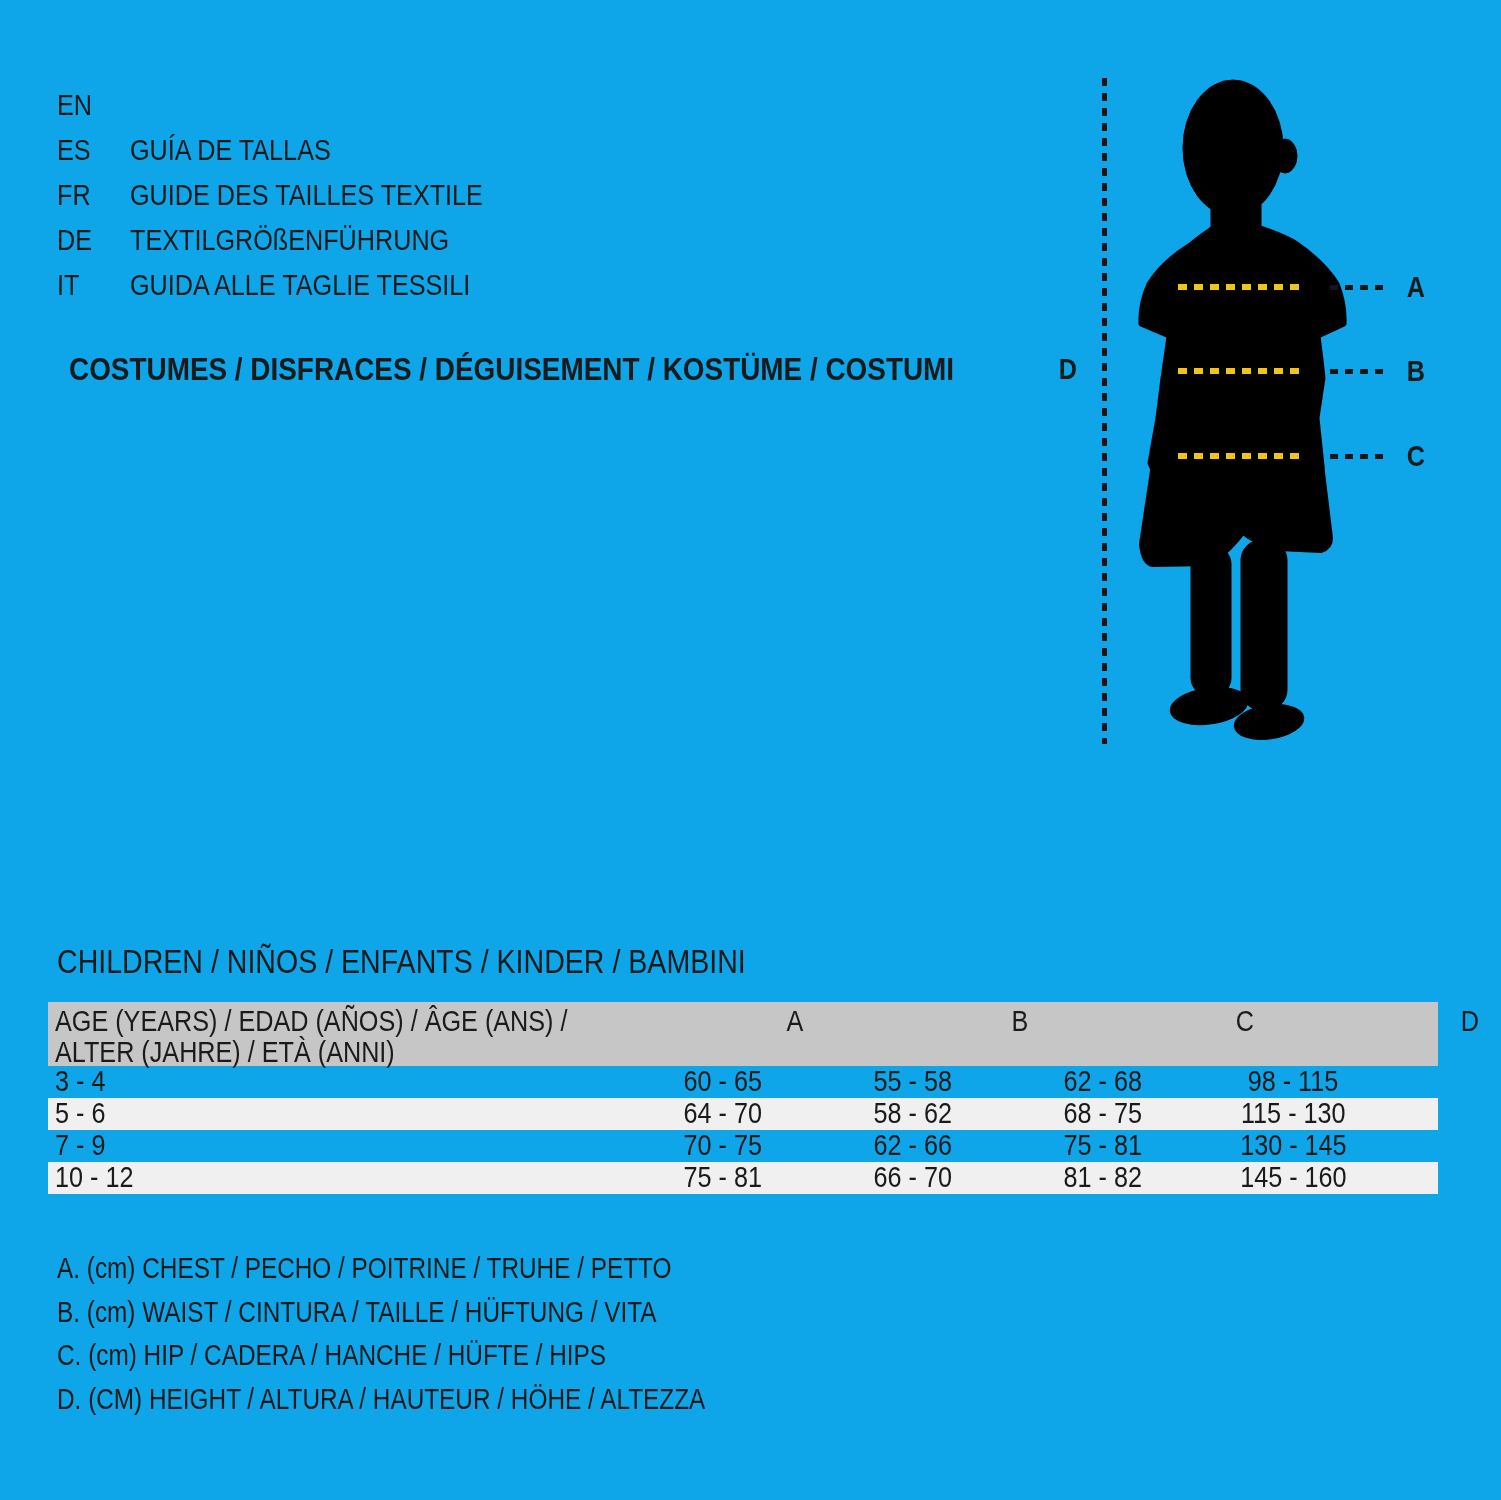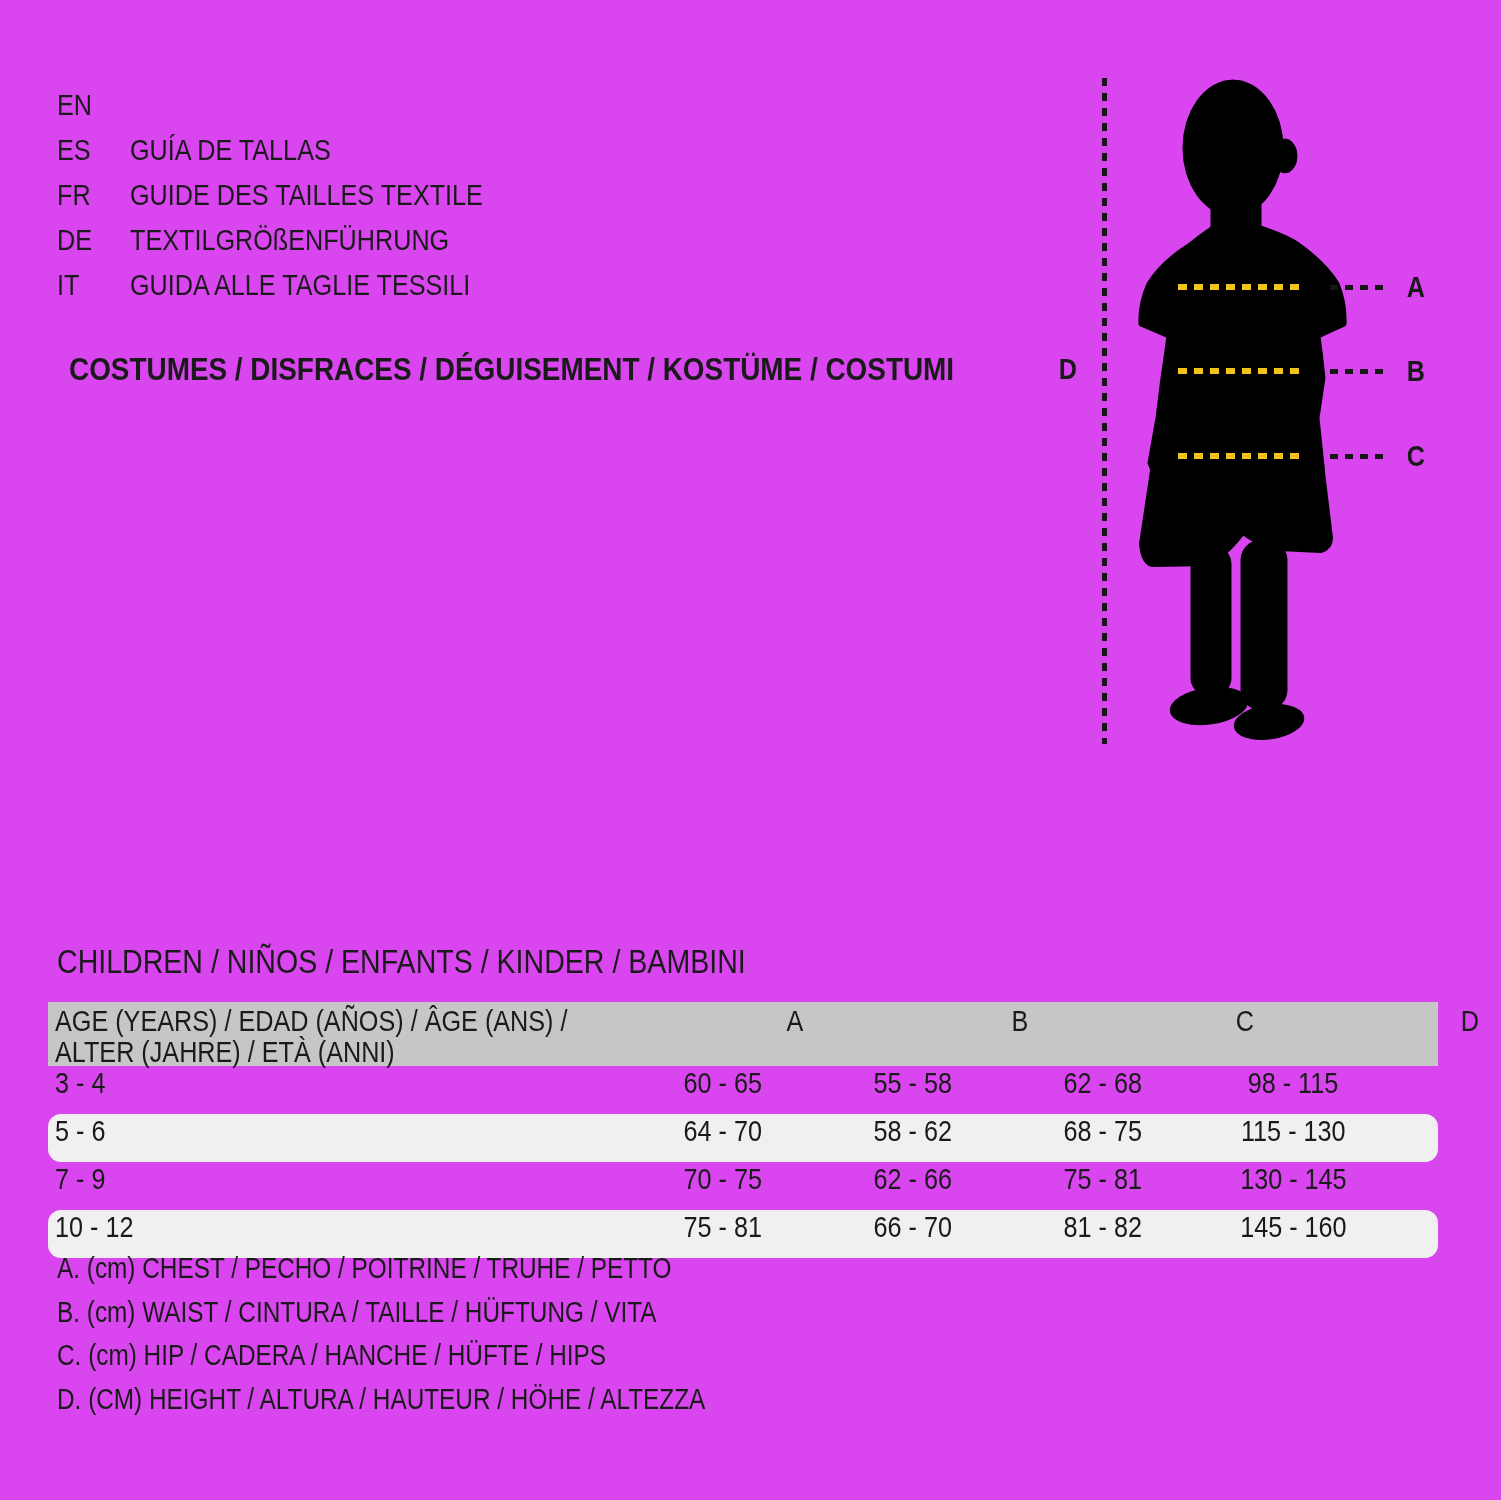--- a/index.html
+++ b/index.html
@@ -1,17 +1,17 @@
 <!DOCTYPE html>
 <html><head>
 <meta charset="utf-8">
 <style>
   html,body{margin:0;padding:0;background:#fff;}
   .canvas{
-    position:relative;width:1501px;height:1500px;background:#d946ef;
+    position:relative;width:1501px;height:1500px;background:#0ea5e9;
     font-family:"Liberation Sans","DejaVu Sans",sans-serif;
     color:#1a1a1a;overflow:hidden;
   }
   
   .cn{display:inline-block;transform:scaleX(.84);transform-origin:0 50%;white-space:nowrap;}
   .cnc{display:inline-block;transform:scaleX(.84);transform-origin:50% 50%;white-space:nowrap;}
   .cnw{display:inline-block;transform:scaleX(.90);transform-origin:0 50%;white-space:nowrap;}
 
   
   .lang-block{position:absolute;left:57px;top:82px;font-size:30px;line-height:45px;font-weight:500;}
@@ -36,22 +36,22 @@
     background:repeating-linear-gradient(90deg,#161616 0 8px,transparent 8px 15px);}
   .y-a{top:214px;} .y-b{top:298px;} .y-c{top:383px;}
   .k-a{top:215px;} .k-b{top:299px;} .k-c{top:384px;}
 
   
   .section-title{position:absolute;left:57px;top:944px;margin:0;font-size:34px;line-height:34px;font-weight:500;}
 
   
   .size-table{position:absolute;left:48px;top:1002px;width:1390px;font-size:30px;}
   .t-head{display:flex;align-items:flex-start;background:#c6c6c6;height:64px;gap:35px;}
-  .t-row{display:flex;align-items:flex-start;height:48px;}
-  .t-row.alt{background:#f0f0f0;border-radius:13px;}
+  .t-row{display:flex;align-items:flex-end;height:32px;}
+  .t-row.alt{background:#f0f0f0;}
   .c-age{flex:0 0 580px;padding-left:7px;box-sizing:border-box;}
   .c-val{flex:0 0 190px;text-align:center;}
   .c-sp{flex:0 0 30px;}
   .t-head .c-age{padding-top:3px;line-height:31px;}
   .t-head .c-val{padding-top:3px;line-height:31px;}
 
   
   .legend{position:absolute;left:57px;top:1247px;font-size:29px;line-height:43.5px;font-weight:500;}
   .legend-row{height:43.5px;}
 </style>

